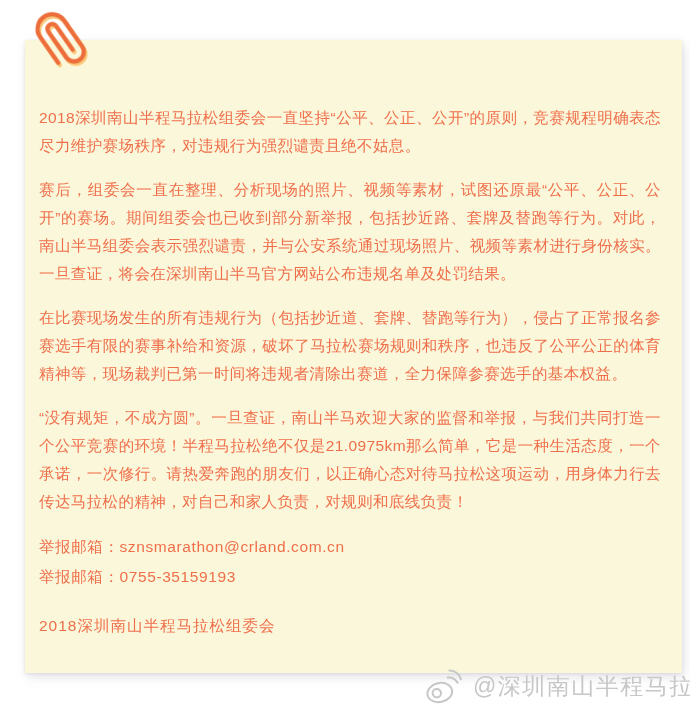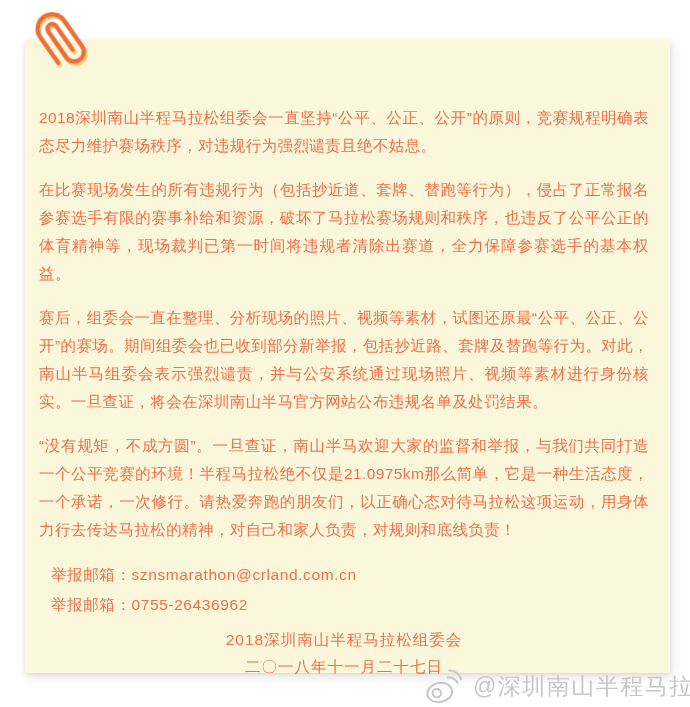--- a/index.html
+++ b/index.html
@@ -18,44 +18,45 @@
     background: #ffffff;
   }
   .card {
     position: absolute;
     left: 25px;
     top: 40px;
     width: 645px;
     height: 633px;
     background: var(--card-bg, #fbf7da);
     box-shadow: 2px 4px 10px rgba(160,160,175,0.28), 0 1px 3px rgba(170,170,185,0.25);
+    padding-left: 12px;
   }
   .content {
     position: absolute;
     left: 0; top: 0;
     width: 100%;
     box-sizing: border-box;
     padding: 64px 21px 0 14px;
     color: var(--text-color, #ef6f4b);
     font-size: 15.5px;
     line-height: 28px;
     letter-spacing: 0.4px;
     text-align: justify;
   }
   .content p { margin: 0 0 16px 0; }
-  .contact { margin-top: 0; margin-left: 12px; }
+  .contact { margin-top: 0; }
   .contact p {
     margin: 0;
     line-height: 30px;
     text-align: left;
     letter-spacing: 0.6px;
   }
   .signature {
-    margin-top: 6px;
-    text-align: center;
+    margin-top: 20px;
+    text-align: left;
   }
   .signature p {
     margin: 0;
     line-height: 27px;
     letter-spacing: 1px;
   }
   .paperclip {
     position: absolute;
     left: 31px;
     top: 11px;
@@ -81,32 +82,31 @@
   .wb-icon svg { display: block; }
 </style>
 </head>
 <body>
 
 <div class="page">
 
   <div class="card">
     <div class="content">
       <p>2018深圳南山半程马拉松组委会一直坚持“公平、公正、公开”的原则，竞赛规程明确表态尽力维护赛场秩序，对违规行为强烈谴责且绝不姑息。</p>
+      <p>赛后，组委会一直在整理、分析现场的照片、视频等素材，试图还原最“公平、公正、公开”的赛场。期间组委会也已收到部分新举报，包括抄近路、套牌及替跑等行为。对此，南山半马组委会表示强烈谴责，并与公安系统通过现场照片、视频等素材进行身份核实。一旦查证，将会在深圳南山半马官方网站公布违规名单及处罚结果。</p>
       <p>在比赛现场发生的所有违规行为（包括抄近道、套牌、替跑等行为），侵占了正常报名参赛选手有限的赛事补给和资源，破坏了马拉松赛场规则和秩序，也违反了公平公正的体育精神等，现场裁判已第一时间将违规者清除出赛道，全力保障参赛选手的基本权益。</p>
-      <p>赛后，组委会一直在整理、分析现场的照片、视频等素材，试图还原最“公平、公正、公开”的赛场。期间组委会也已收到部分新举报，包括抄近路、套牌及替跑等行为。对此，南山半马组委会表示强烈谴责，并与公安系统通过现场照片、视频等素材进行身份核实。一旦查证，将会在深圳南山半马官方网站公布违规名单及处罚结果。</p>
       <p>“没有规矩，不成方圆”。一旦查证，南山半马欢迎大家的监督和举报，与我们共同打造一个公平竞赛的环境！半程马拉松绝不仅是21.0975km那么简单，它是一种生活态度，一个承诺，一次修行。请热爱奔跑的朋友们，以正确心态对待马拉松这项运动，用身体力行去传达马拉松的精神，对自己和家人负责，对规则和底线负责！</p>
 
       <div class="contact">
         <p><span>举报邮箱：</span><span>sznsmarathon@crland.com.cn</span></p>
-        <p><span>举报邮箱：</span><span>0755-26436962</span></p>
+        <p><span>举报邮箱：</span><span>0755-35159193</span></p>
       </div>
 
       <div class="signature">
         <p>2018深圳南山半程马拉松组委会</p>
-        <p>二〇一八年十一月二十七日</p>
       </div>
     </div>
   </div>
 
   <div class="paperclip">
     <svg viewBox="0 0 24 24" fill="none" stroke="#ed6e3a" stroke-width="1.8" stroke-linecap="round" stroke-linejoin="round">
       <path d="M21.44 11.05l-9.19 9.19a6 6 0 0 1-8.49-8.49l9.19-9.19a4 4 0 0 1 5.66 5.66l-9.2 9.19a2 2 0 0 1-2.83-2.83l8.49-8.48"></path>
     </svg>
   </div>
 

